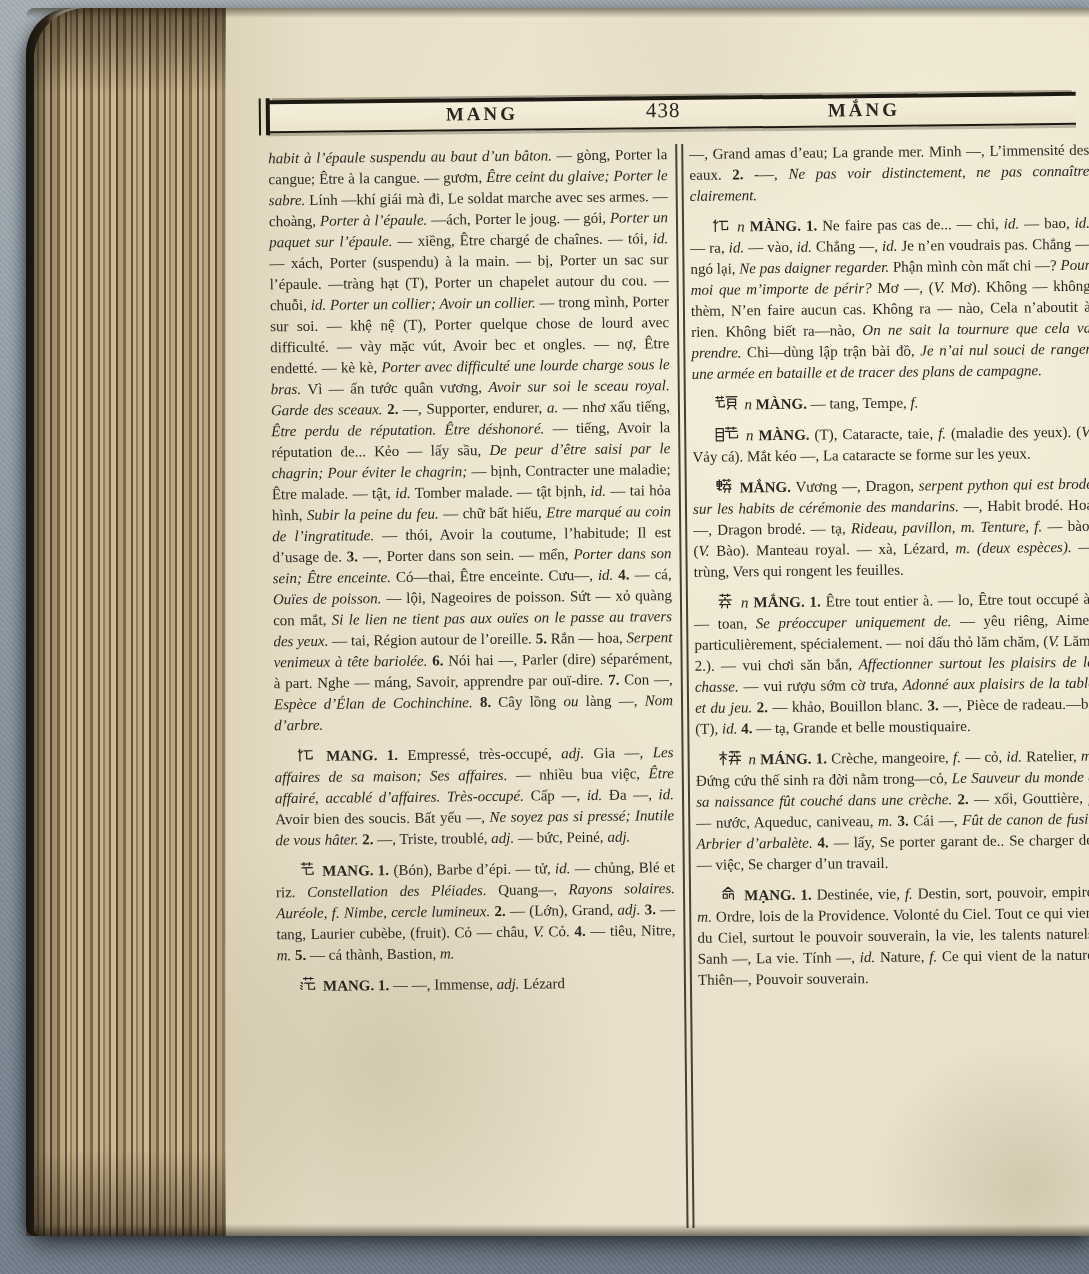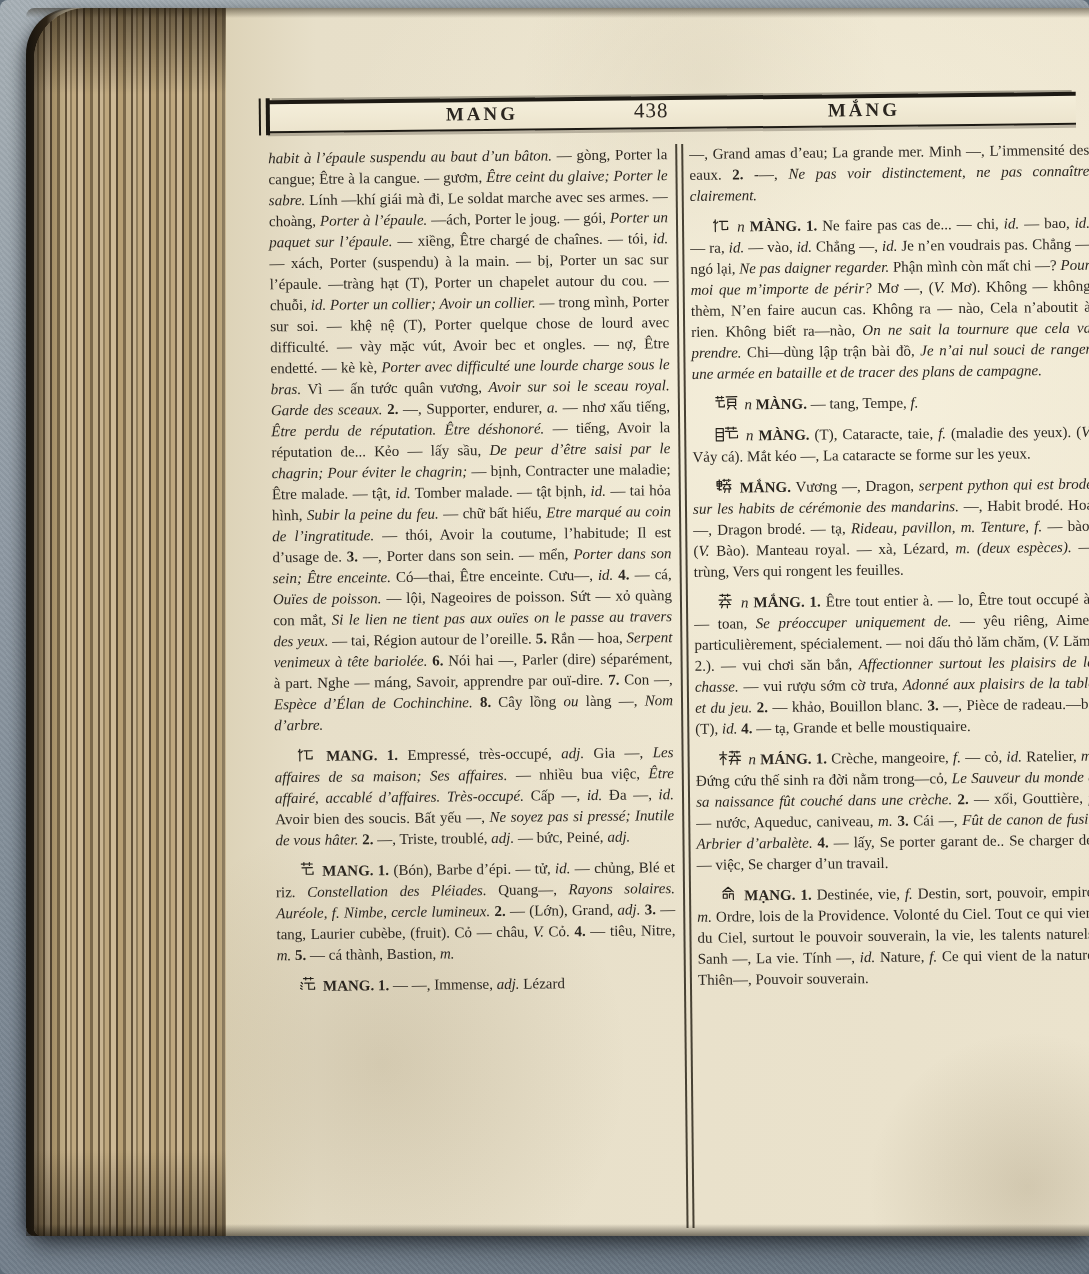--- a/index.html
+++ b/index.html
@@ -1,18 +1,18 @@
 <!DOCTYPE html>
 <html><head>
 <meta charset="utf-8">
 <style>
   html,body{margin:0;padding:0;}
   body{font-family:"Liberation Serif", serif; background:#5e6b77;}
   .screenshot{position:relative;width:1089px;height:1274px;overflow:hidden;
-    background:linear-gradient(165deg,#a7b0b6 0%,#8e99a3 35%,#76828e 75%,#66737f 100%);border-radius:8px;}
+    background:linear-gradient(165deg,#a7b0b6 0%,#8e99a3 35%,#76828e 75%,#66737f 100%);}
   .screenshot::before{content:'';position:absolute;inset:0;
     background:repeating-linear-gradient(48deg,rgba(255,255,255,.045) 0 2px,rgba(0,0,0,.03) 2px 4px);}
   
   .book{position:absolute;left:26px;top:8px;right:-8px;bottom:38px;
     border-radius:52px 3px 0 10px;
     background:#e7dfc9;
     box-shadow:0 14px 22px -6px rgba(10,12,16,.65), -6px 0 14px -4px rgba(10,12,16,.5);}
   .book::before{content:'';position:absolute;left:0;right:0;top:0;height:10px;z-index:6;
     border-radius:inherit;background:linear-gradient(180deg,rgba(40,32,18,.5),rgba(40,32,18,0));}
   .book::after{content:'';position:absolute;left:0;right:0;bottom:0;height:12px;z-index:6;
@@ -42,21 +42,21 @@
     transform:rotate(-0.6deg);transform-origin:50% 20%;
     color:#2b2620;font-size:15px;line-height:21px;}
   .banner{position:relative;width:808px;height:27px;margin-bottom:15px;
     background:linear-gradient(180deg,#f4eeda,#ece4cd);
     border-top:4px solid #1d1a14;border-bottom:2px solid #1d1a14;
     box-shadow:0 3px 0 rgba(30,25,15,.25), 0 -6px 0 -4px rgba(30,25,15,.35);}
   .banner .cap{position:absolute;left:-2px;top:-6px;bottom:-4px;width:4px;background:#1d1a14;}
   .banner .cap2{position:absolute;left:-9px;top:-6px;bottom:-4px;width:2px;background:#1d1a14;}
   .hword{position:absolute;top:1px;font-weight:bold;font-size:19px;letter-spacing:3px;white-space:nowrap;}
   .hnum{position:absolute;top:0;font-size:21px;letter-spacing:1px;}
-  .hw-left{left:178px;} .hnum{left:366px;text-align:right;} .hw-right{left:560px;}
+  .hw-left{left:178px;} .hnum{left:378px;text-align:right;} .hw-right{left:560px;}
   .columns{display:flex;align-items:stretch;}
   .col{text-align:justify;}
   .col-left{width:399px;}
   .divider{width:8px;border-left:2px solid #474134;border-right:2px solid #474134;
     box-sizing:border-box;margin:0 6px 0 8px;min-height:1084px;}
   .col-right{flex:1;min-width:0;}
   .para{margin:0;}
   .para.entry{margin-top:10px;text-indent:22px;}
   .it{font-style:italic;}
   .bd{font-weight:bold;}

